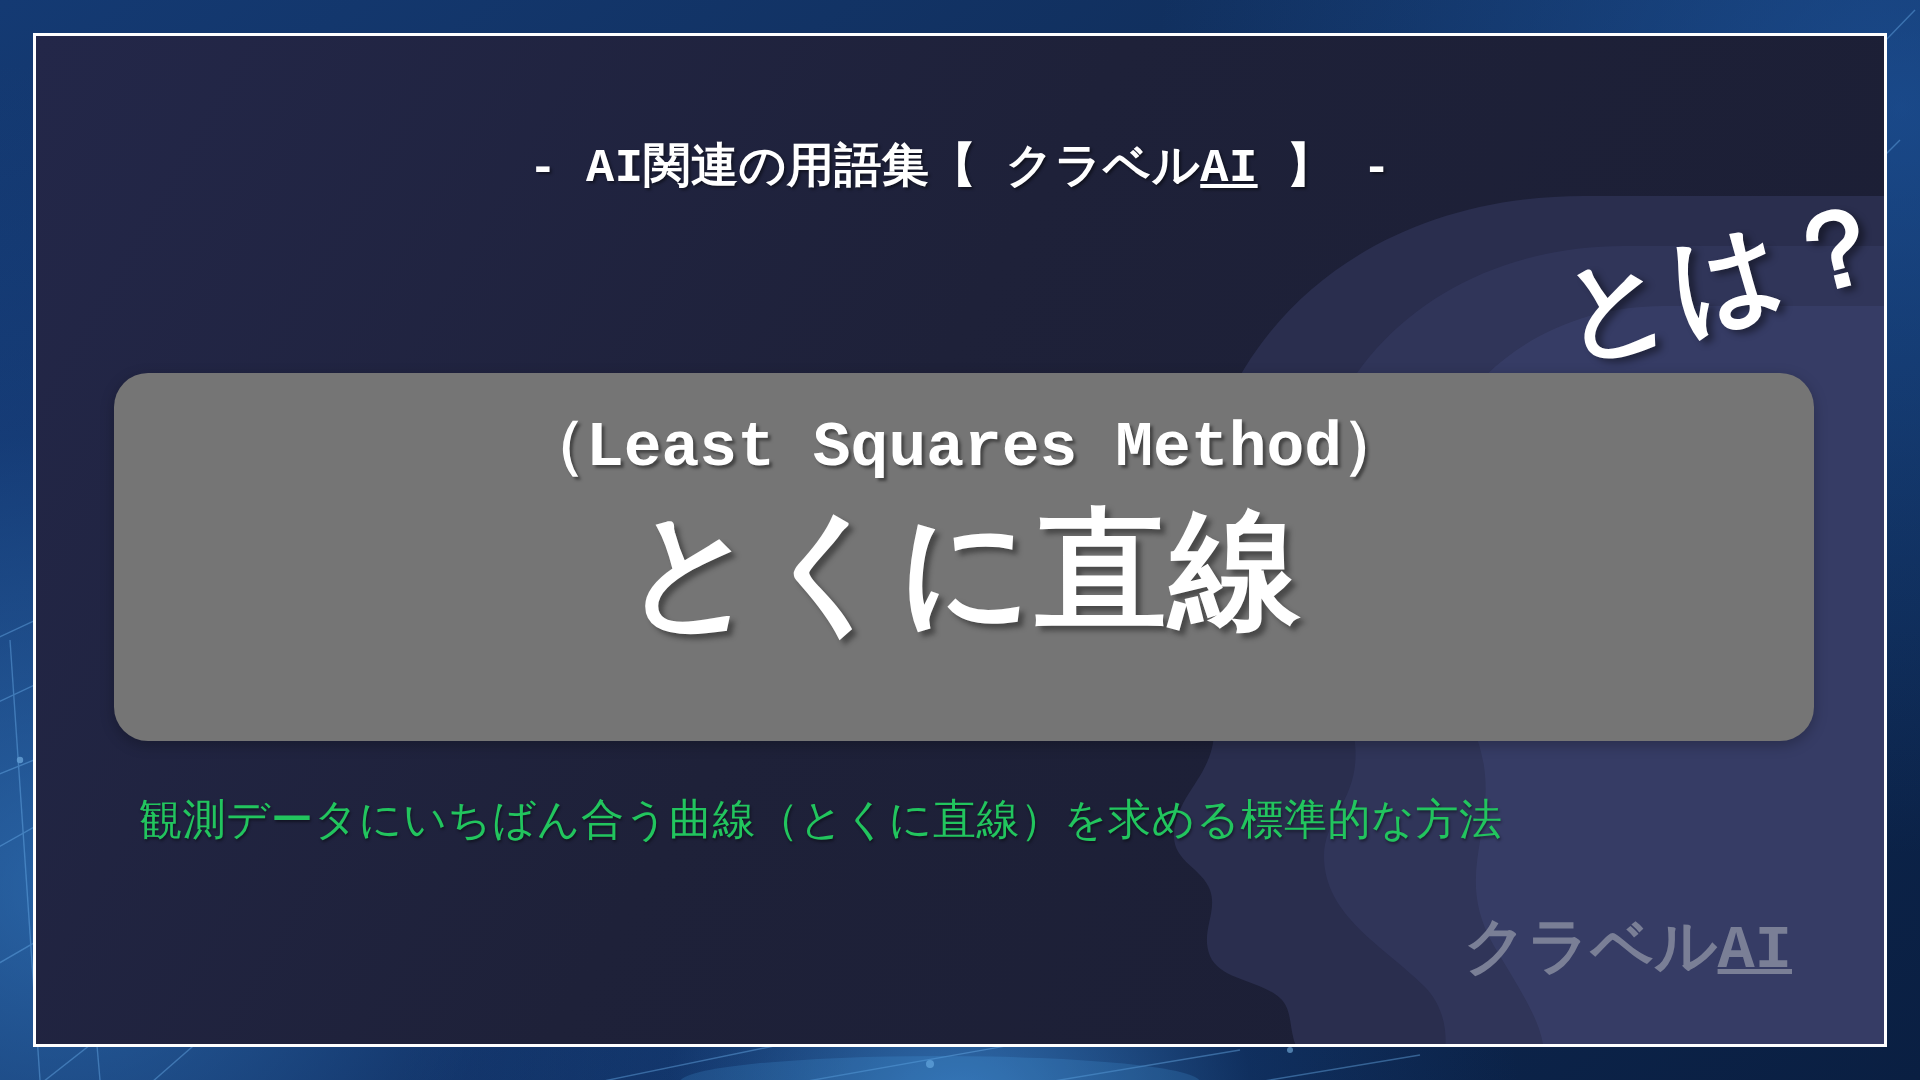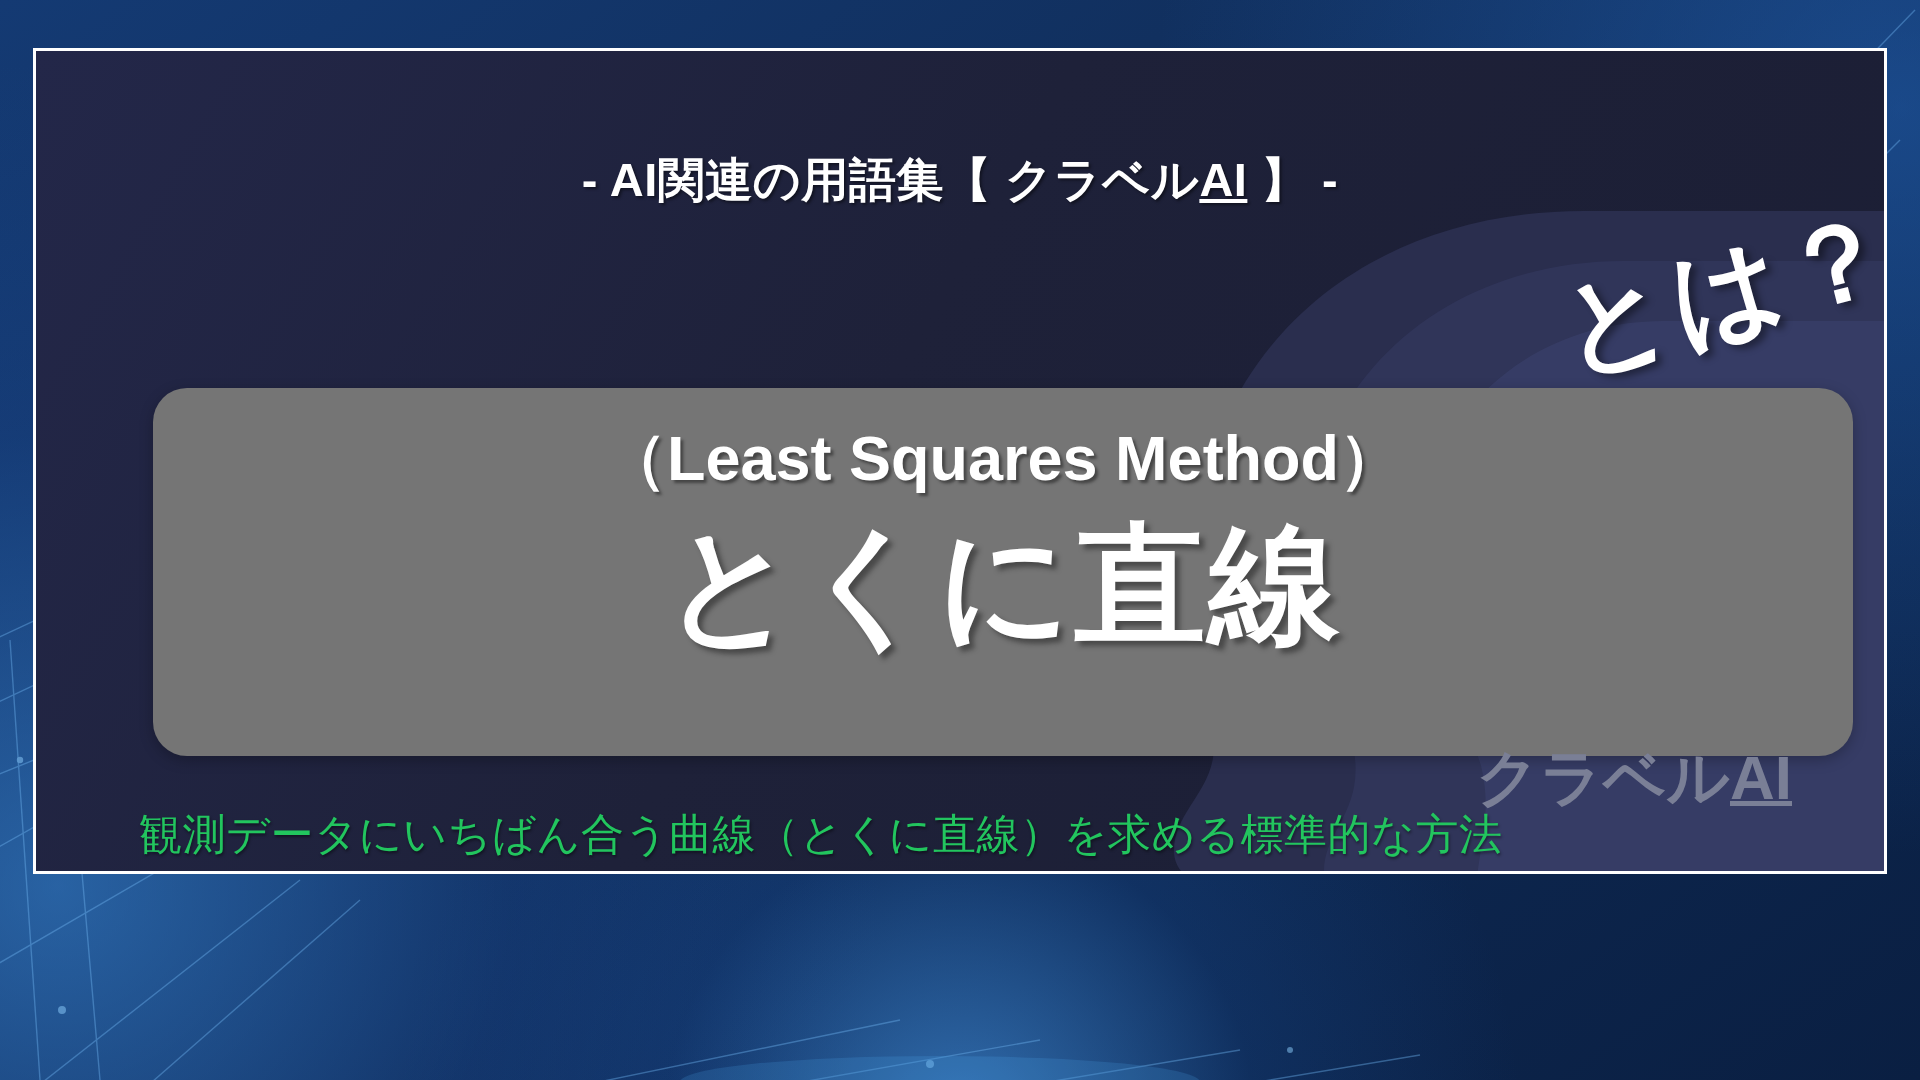--- a/index.html
+++ b/index.html
@@ -18,24 +18,25 @@
     background:
       radial-gradient(circle at 3% 82%, rgba(60,140,220,0.55) 0%, rgba(30,80,160,0.25) 22%, rgba(0,0,0,0) 40%),
       radial-gradient(circle at 50% 104%, rgba(80,170,255,0.55) 0%, rgba(30,90,170,0.20) 20%, rgba(0,0,0,0) 38%),
       radial-gradient(circle at 99% 10%, rgba(40,110,200,0.45) 0%, rgba(0,0,0,0) 35%),
       linear-gradient(145deg,#143a73 0%,#11305f 35%,#0d2750 70%,#0a1f42 100%);
   }
   .edge-lines { position:absolute; inset:0; opacity:0.55; }
   
   .panel {
     position:absolute;
-    left:33px; top:48px; width:1854px; height:826px;
+    left:33px; top:33px; width:1854px; height:1014px;
     background:#1e2139;
     border:3px solid #ffffff;
     overflow:hidden;
+    font-family:Liberation Mono, monospace;
   }
   .panel-tint {
     position:absolute; inset:0;
     background:linear-gradient(120deg,#232749 0%,#1e2139 45%,#1b1e34 100%);
   }
   .brain-wm { position:absolute; right:-40px; top:120px; width:900px; height:900px; }
   
   .header {
     position:absolute; left:0; right:0; top:98px;
     text-align:center;
@@ -46,21 +47,20 @@
     text-shadow:2px 2px 3px rgba(0,0,0,0.45);
   }
   .header .u { text-decoration:underline; text-decoration-thickness:4px; text-underline-offset:3px; }
   
   .card {
     position:absolute;
     left:78px; top:337px; width:1700px; height:368px;
     background:#757575;
     border-radius:34px;
     box-shadow:0 4px 14px rgba(0,0,0,0.25);
-    margin-left:39px;
   }
   .card-en {
     position:absolute; left:0; right:0; top:28px;
     text-align:center; color:#ffffff;
     font-size:63px; font-weight:bold;
     white-space:nowrap;
     text-shadow:3px 3px 3px rgba(30,30,30,0.55);
   }
   .card-jp {
     position:absolute; left:0; right:0; top:110px;

